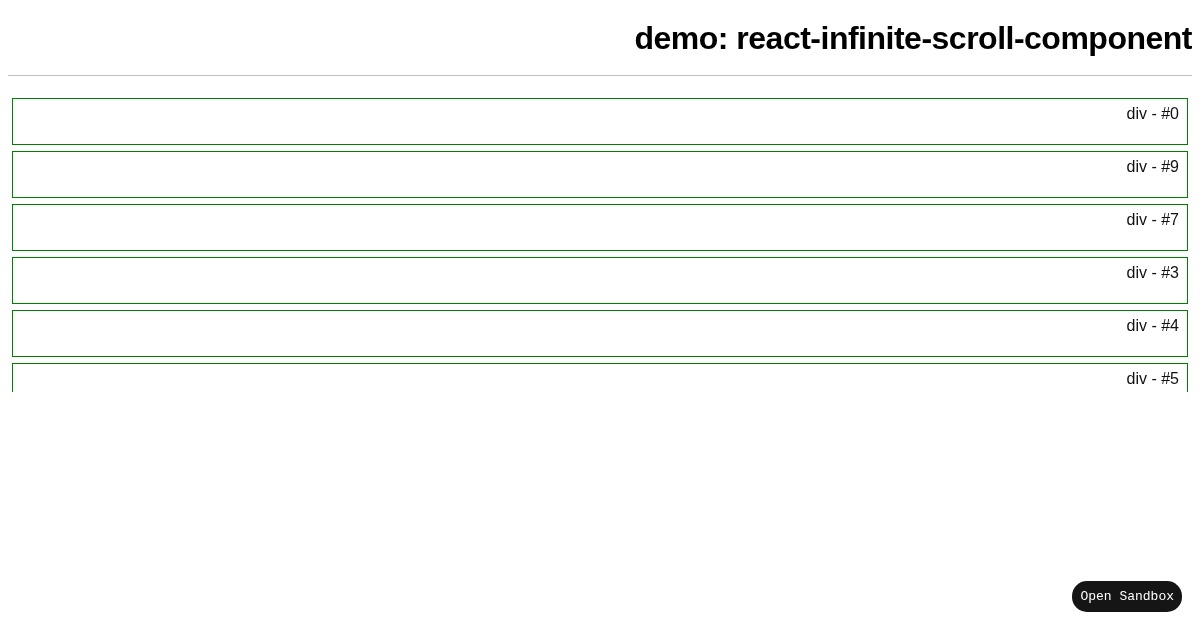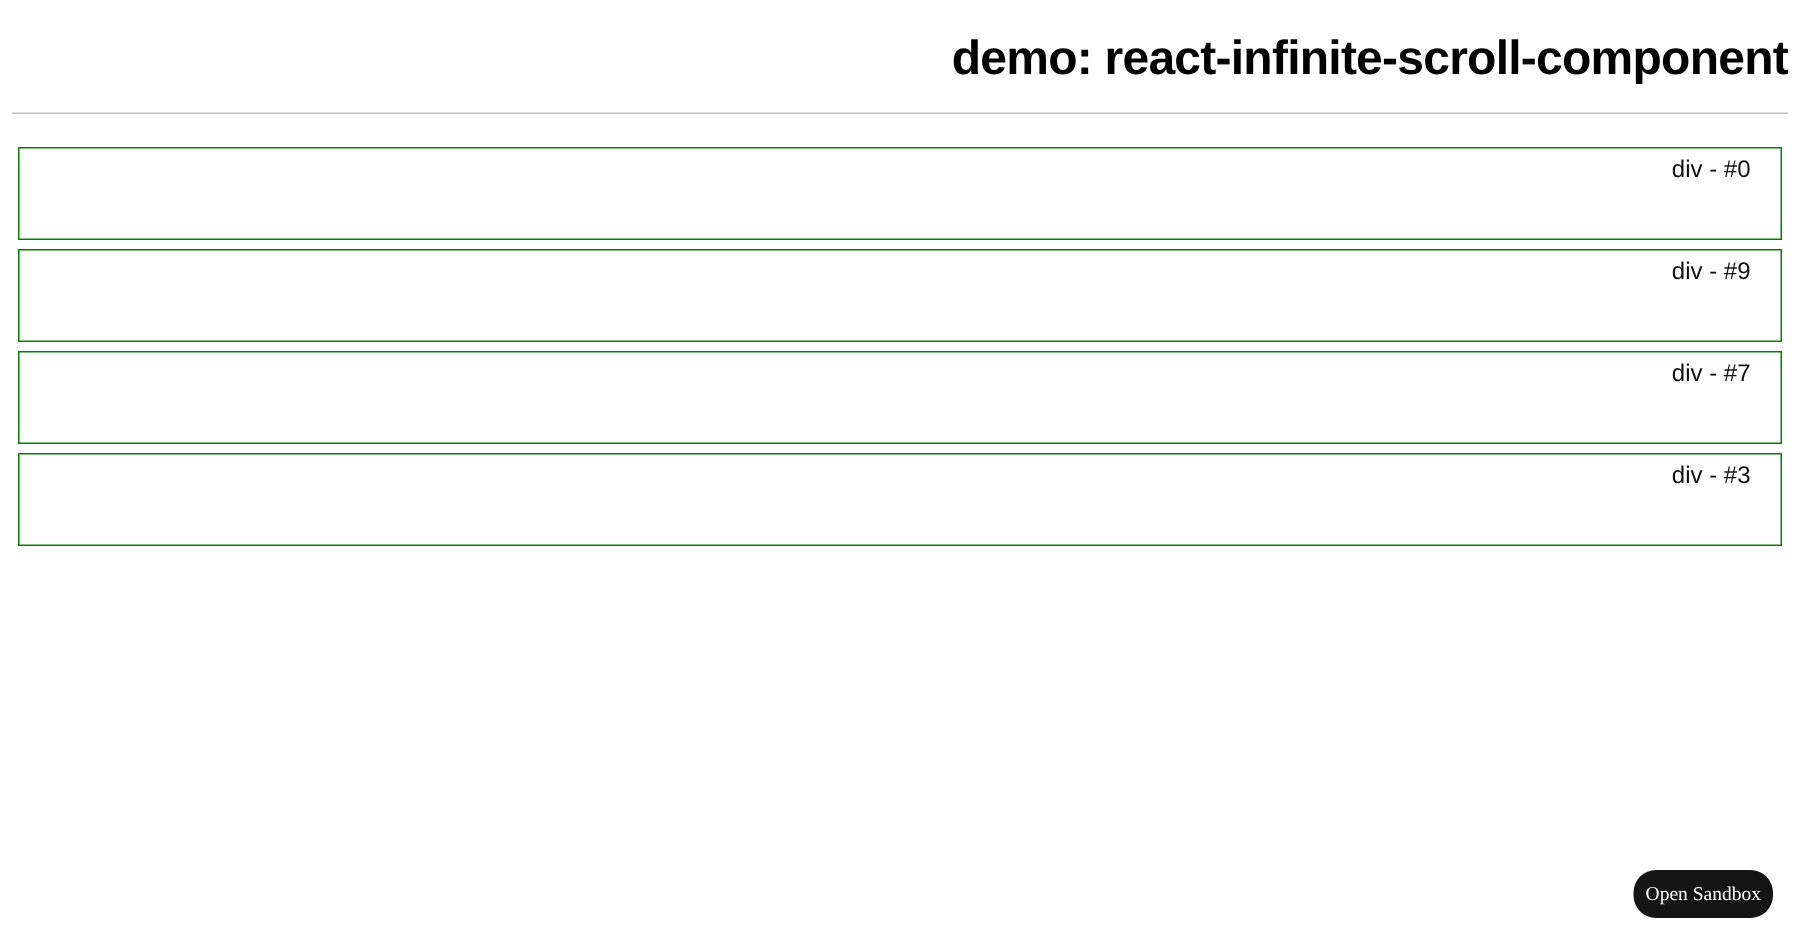--- a/index.html
+++ b/index.html
@@ -31,39 +31,39 @@
       margin: 0 8px;
     }
     .scroll-container {
       height: 300px;
       overflow-y: auto;
       margin: 16px 8px 0 8px;
       padding-left: 4px;
       padding-right: 4px;
     }
     .list-item {
-      height: 62px;
+      height: 47px;
       border: 1px solid #008000;
       margin: 6px 0;
-      padding: 6px 20px 0 8px;
+      padding: 6px 8px 0 8px;
       font-size: 16px;
       color: #111;
       background: #fff;
     }
     .open-sandbox {
       position: absolute;
       right: 18px;
       bottom: 18px;
       background: #151515;
       color: #ffffff;
       border: none;
       border-radius: 15px;
       padding: 8px 8px;
       font-size: 13px;
-      font-family: Liberation Serif, serif;
+      font-family: Liberation Mono, monospace;
       cursor: pointer;
     }
     
     .scroll-container::-webkit-scrollbar {
       width: 0px;
     }
   </style>
 </head>
 <body>
 
@@ -79,15 +79,21 @@
   </div>
   <div class="list-item">
     <span>div - #9</span>
   </div>
   <div class="list-item">
     <span>div - #7</span>
   </div>
   <div class="list-item">
     <span>div - #3</span>
   </div>
+  <div class="list-item">
+    <span>div - #4</span>
+  </div>
+  <div class="list-item">
+    <span>div - #5</span>
+  </div>
 </div>
 
 <button class="open-sandbox">Open Sandbox</button>
 
 </body></html>

